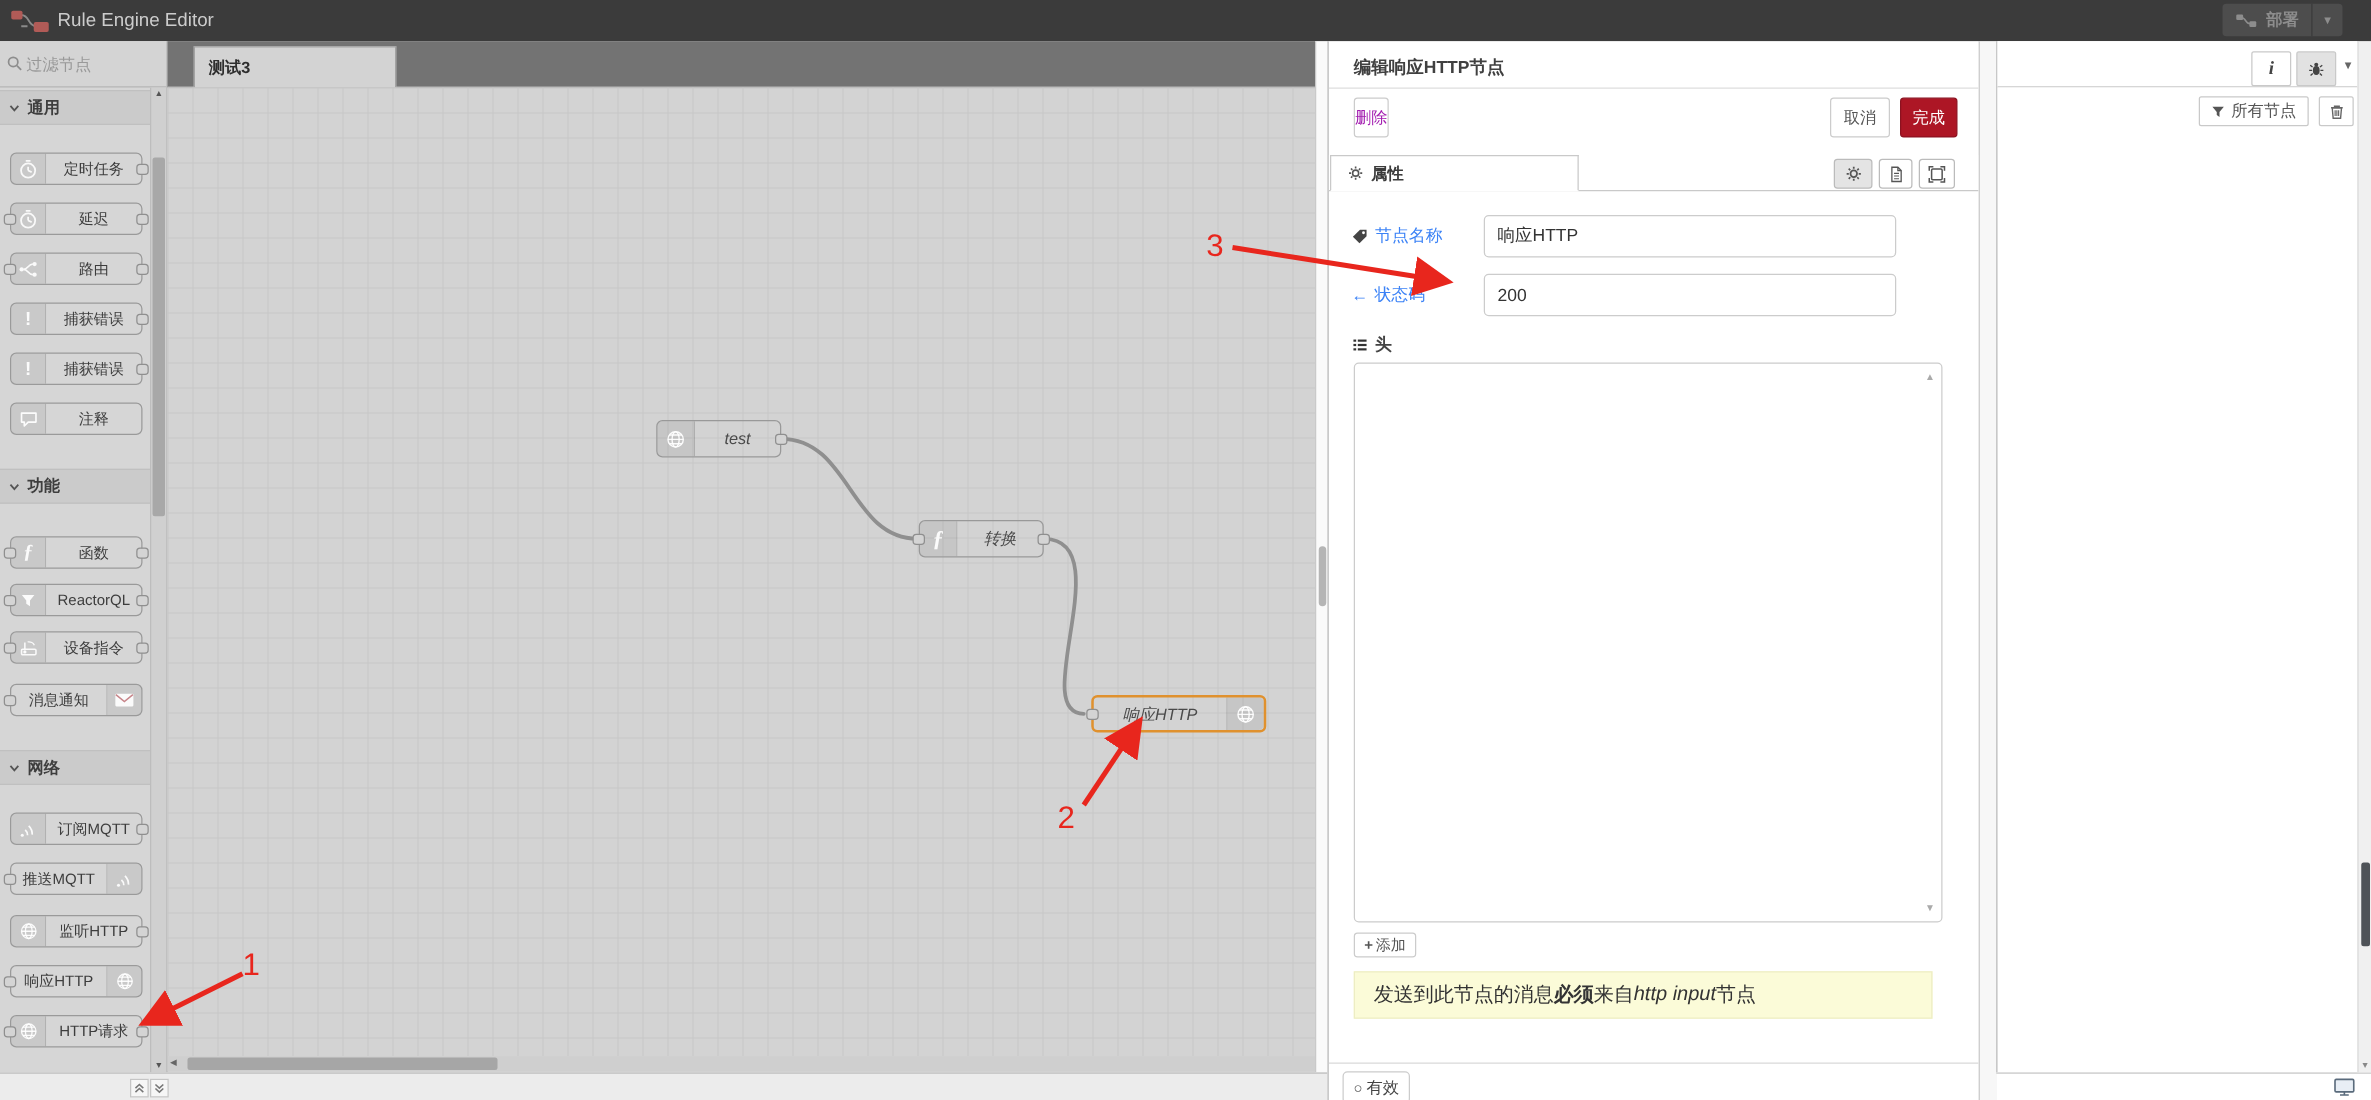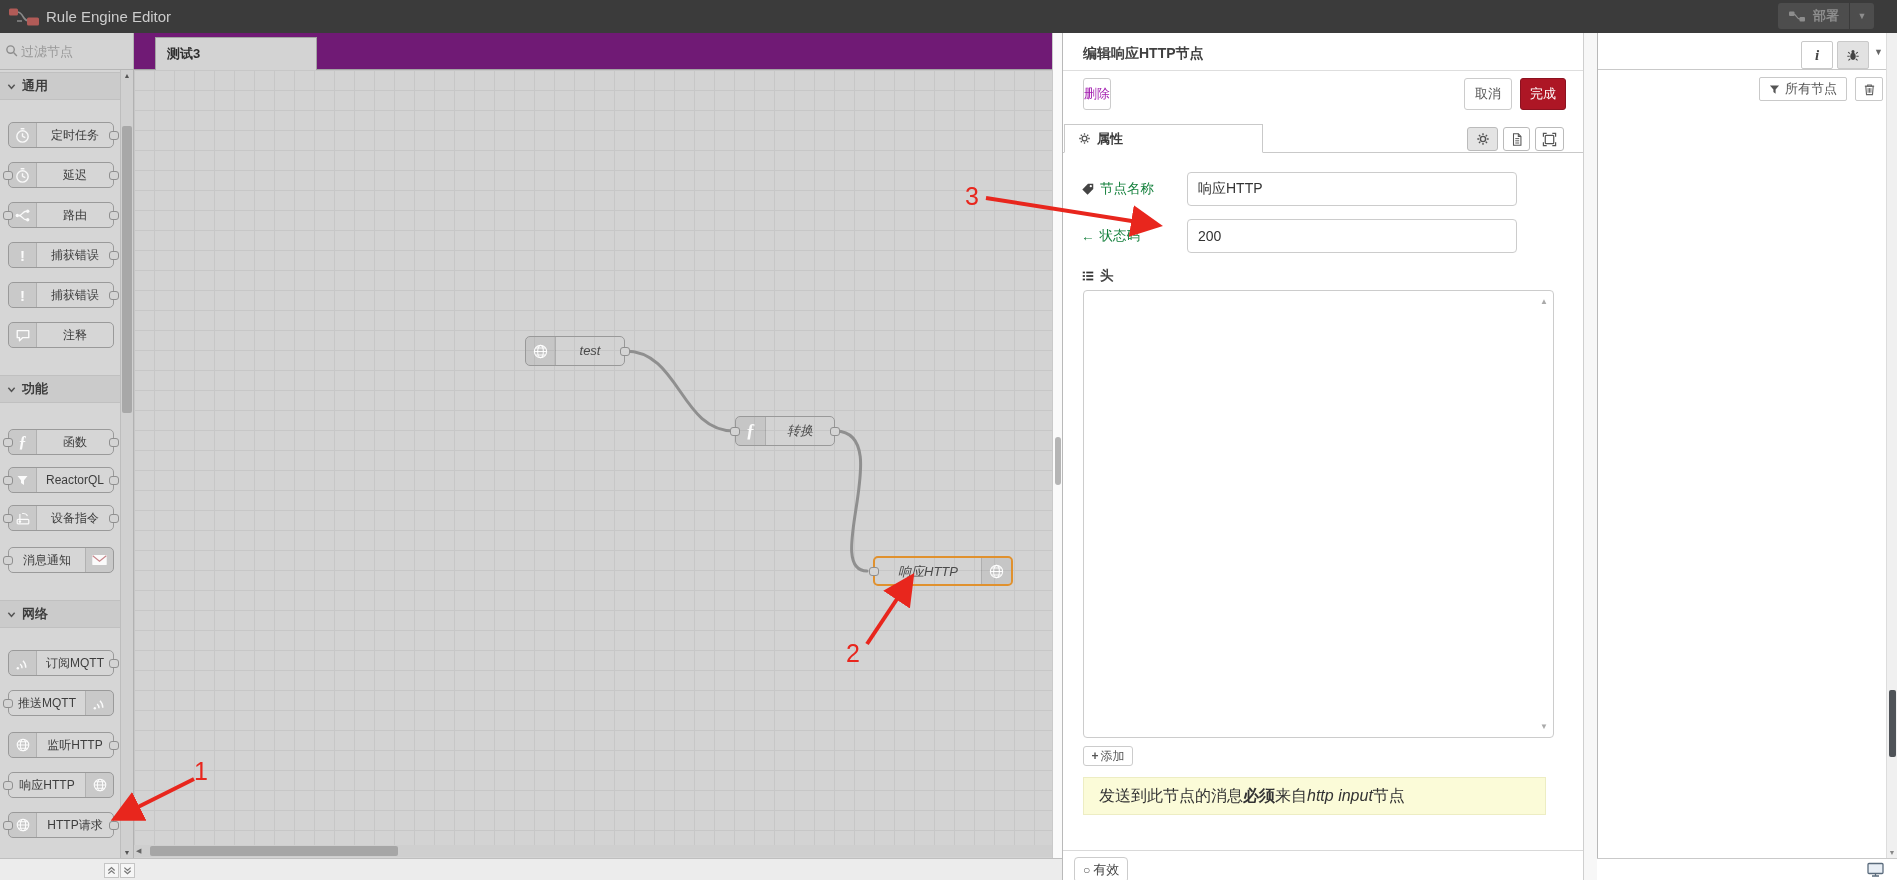--- a/index.html
+++ b/index.html
@@ -32,21 +32,21 @@
   .port { position:absolute; width:10px; height:9px; background:#d4d4d4; border:1px solid #8f8f8f; border-radius:3px; }
   .pnode .port { top:8px; } .pnode .port.in { left:-6px; } .pnode .port.out { right:-6px; }
   .excl { color:rgba(255,255,255,0.92); font-weight:bold; font-size:15px; }
   .fglyph { color:rgba(255,255,255,0.92); font-family:"Liberation Serif","DejaVu Serif",serif; font-style:italic; font-weight:bold; font-size:16px; }
   #palette-scroll { position:absolute; left:120px; top:37px; width:13px; height:788px; background:#d0d0d0; border-left:1px solid #bdbdbd; }
   #palette-scroll .arr { position:absolute; left:0; width:12px; text-align:center; font-size:7px; color:#555; cursor:pointer; }
   #palette-thumb { position:absolute; left:1px; top:56px; width:10px; height:287px; background:#a8a8a8; border-radius:2px; cursor:pointer; }
 
   
   #canvas-region { position:absolute; left:134px; top:33px; width:918px; height:825px; }
-  #tabbar { position:absolute; left:0; top:0; width:100%; height:37px; background:#701a75; border-bottom:1px solid #a3a3a3; }
+  #tabbar { position:absolute; left:0; top:0; width:100%; height:37px; background:#737373; border-bottom:1px solid #a3a3a3; }
   #flow-tab { position:absolute; left:21px; top:4px; width:162px; height:33px; background:#d3d3d3; border:1px solid #a3a3a3; border-bottom:none; line-height:32px; padding-left:11px; font-size:13px; font-weight:bold; color:#2e2e2e; cursor:pointer; }
   #canvas { position:absolute; left:0; top:37px; width:918px; height:775px; background:#d3d3d3;
     background-image:linear-gradient(#c7c7c7 1px, transparent 1px), linear-gradient(90deg,#c7c7c7 1px, transparent 1px);
     background-size:20px 20px; overflow:hidden; }
   #wires { position:absolute; left:0; top:0; pointer-events:none; }
   .fnode { position:absolute; height:30px; border:1px solid #999; border-radius:5px; display:flex; cursor:move; }
   .fnode .ibox { width:30px; height:100%; background:rgba(0,0,0,0.06); display:flex; align-items:center; justify-content:center; }
   .fnode .ibox.l { border-right:1px solid rgba(0,0,0,0.12); border-radius:4px 0 0 4px; }
   .fnode .ibox.r { border-left:1px solid rgba(0,0,0,0.12); border-radius:0 4px 4px 0; }
   .fnode .flabel { flex:1; text-align:center; font-size:13px; font-style:italic; color:#4a4a4a; line-height:28px; white-space:nowrap; }
@@ -71,21 +71,21 @@
   #btn-delete { left:20px; top:45px; width:28px; color:#a21caf; }
   #btn-cancel { left:401px; top:45px; width:48px; color:#555; }
   #btn-done { left:457px; top:45px; width:46px; color:#fff; border:1px solid #8c1220; }
   #etabrow { position:absolute; left:0; top:91px; width:100%; height:29px; border-bottom:1px solid #c9c9c9; background:#fff; }
   #etab { position:absolute; left:1px; top:0; width:199px; height:29px; background:#fff; border:1px solid #c9c9c9; border-bottom:1px solid #fff; display:flex; align-items:center; padding-left:13px; font-size:13px; font-weight:bold; color:#3b3b3b; cursor:pointer; }
   #etab svg { margin-right:6px; }
   .mini-btn { position:absolute; top:3px; height:24px; border:1px solid #bbb; border-radius:3px; background:#fff; display:flex; align-items:center; justify-content:center; cursor:pointer; }
   #btn-gear { left:404px; width:31px; background:#e4e4e4; }
   #btn-doc { left:440px; width:27px; }
   #btn-expand { left:472px; width:29px; }
-  .form-label { position:absolute; left:18px; height:34px; display:flex; align-items:center; font-size:13.5px; color:#15803d; }
+  .form-label { position:absolute; left:18px; height:34px; display:flex; align-items:center; font-size:13.5px; color:#3b82f6; }
   .form-label svg, .form-label .ar { margin-right:5px; }
   .form-input { position:absolute; left:124px; width:330px; height:34px; border:1px solid #ccc; border-radius:4px; padding:0 10px; font-size:14px; color:#333; outline:none; font-family:"Liberation Sans","DejaVu Sans",sans-serif; }
   #hdr-label { position:absolute; left:18px; top:233px; height:20px; display:flex; align-items:center; font-size:13.5px; color:#444; font-weight:bold; }
   #hdr-label svg { margin-right:5px; }
   #headers-box { position:absolute; left:20px; top:257px; width:471px; height:448px; border:1px solid #ccc; border-radius:4px; background:#fff; cursor:text; }
   #headers-box .sarr { position:absolute; right:5px; font-size:8px; color:#aaa; }
   #btn-add { position:absolute; left:20px; top:713px; width:50px; height:20px; border:1px solid #ccc; border-radius:3px; background:#fff; font-size:12px; color:#555; line-height:18px; text-align:center; cursor:pointer; }
   #btn-add .plus { font-weight:bold; margin-right:2px; }
   #tip-box { position:absolute; left:20px; top:744px; width:463px; height:38px; background:#fbfbd8; border:1px solid #ededc3; display:flex; align-items:center; padding-left:15px; font-size:16px; color:#333; }
   #tip-box b { font-weight:bold; } #tip-box i { font-style:italic; }

